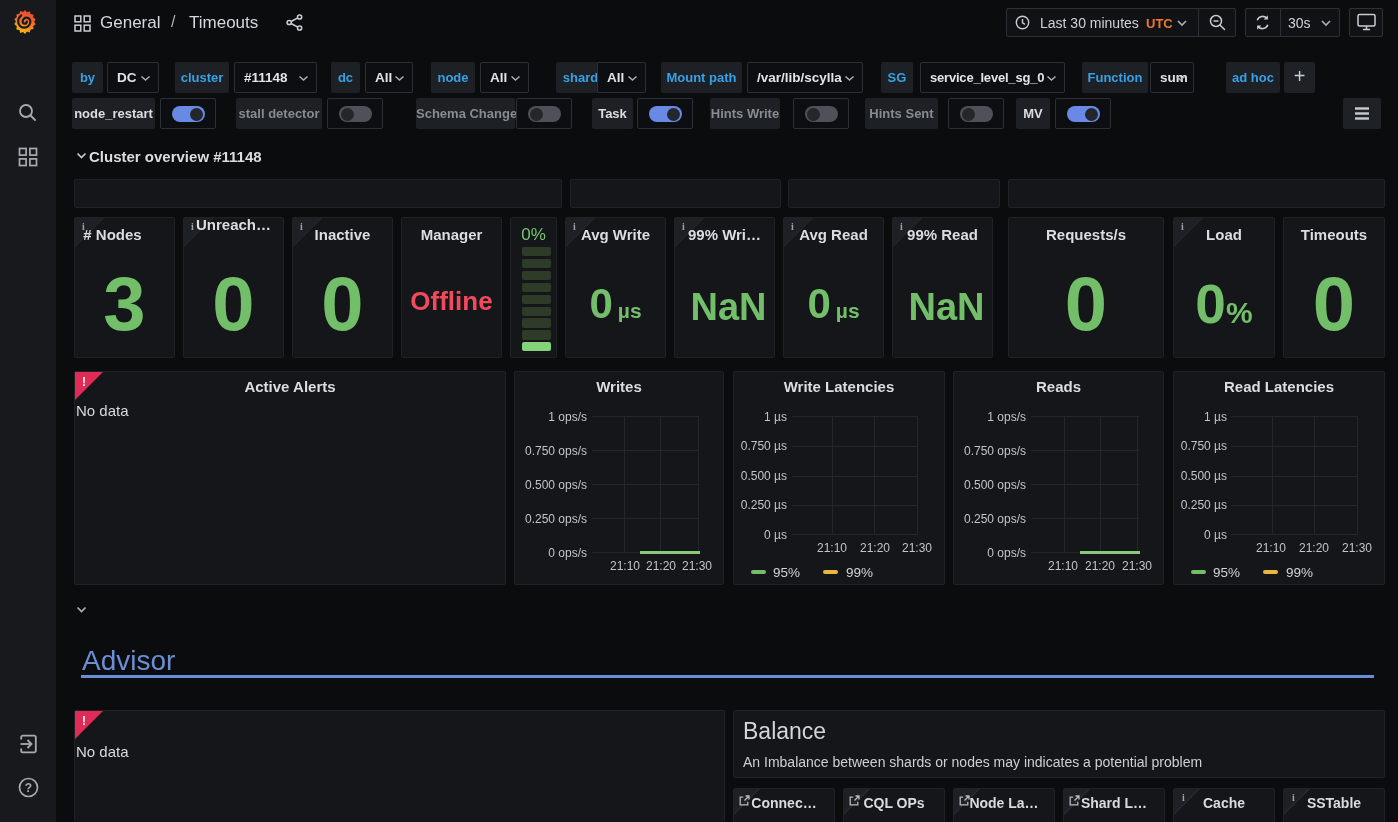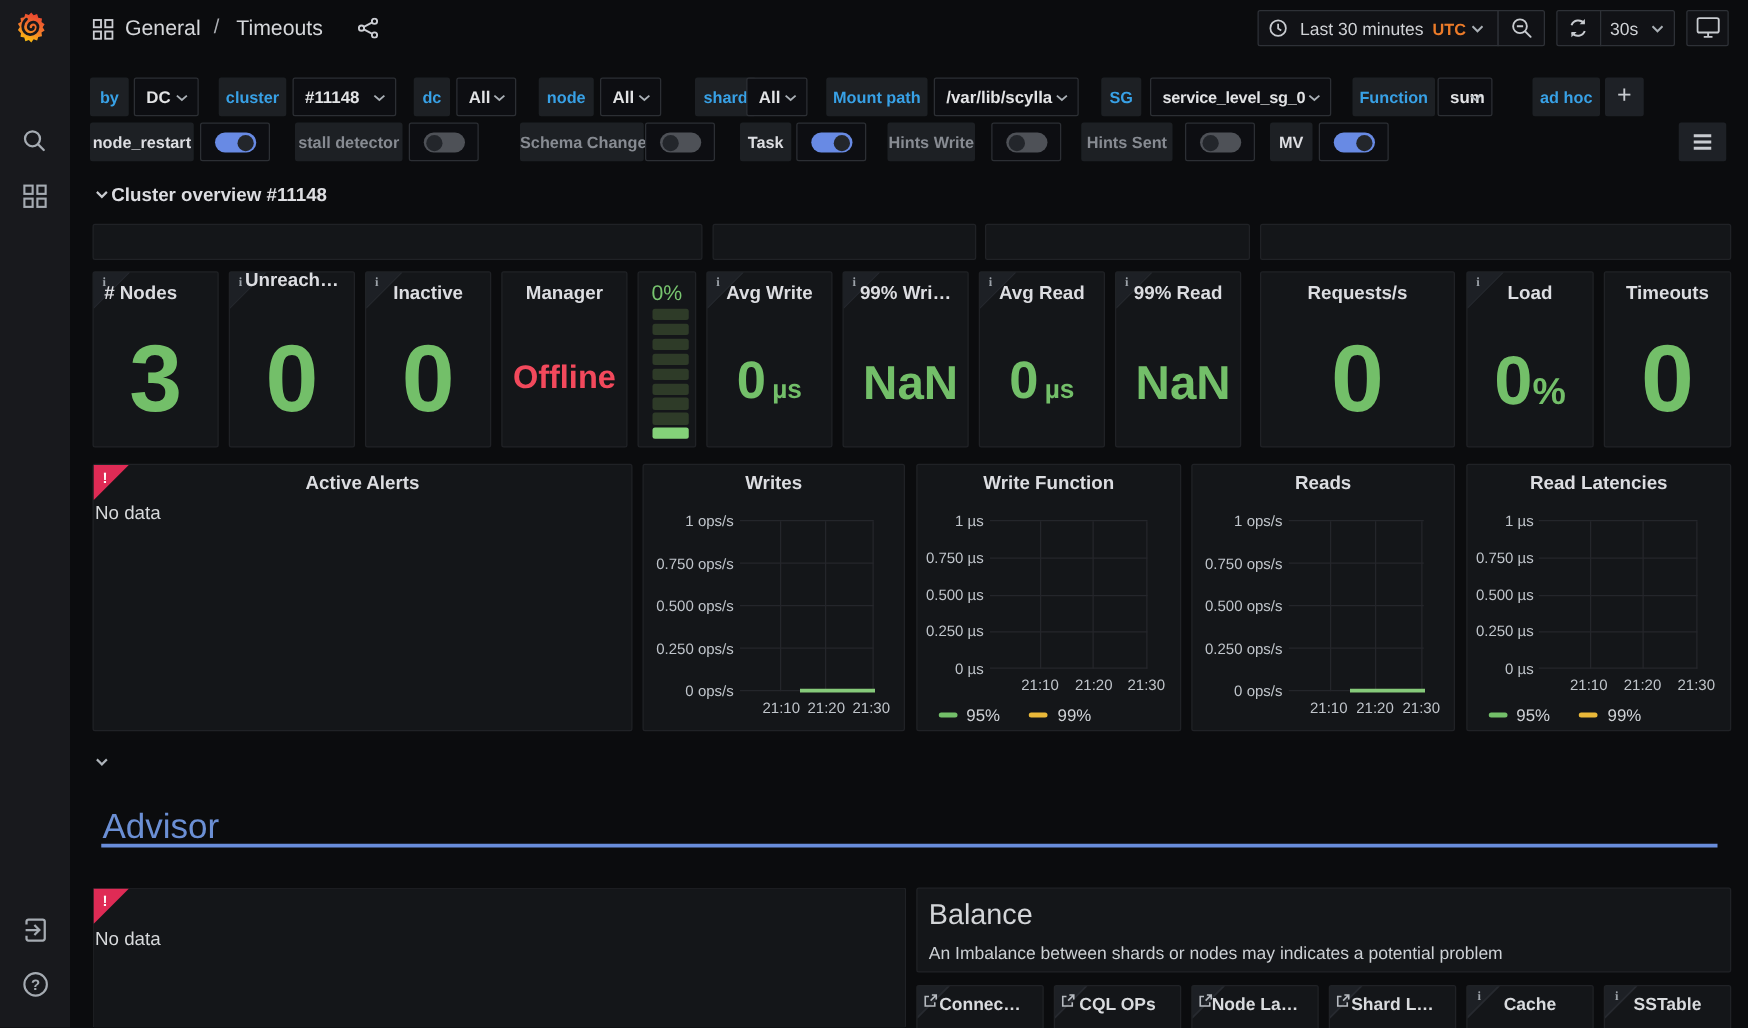--- a/index.html
+++ b/index.html
@@ -298,21 +298,21 @@
 <div class="ylab" style="left:497px;top:545.5px;width:90px">0 ops/s</div>
 <div class="hgrid" style="left:592px;top:552px;width:107px"></div>
 <div class="vgrid" style="left:624px;top:416.5px;height:136.0px"></div>
 <div class="vgrid" style="left:660px;top:416.5px;height:136.0px"></div>
 <div class="vgrid" style="left:698px;top:416.5px;height:136.0px"></div>
 <div class="xlab" style="left:600px;top:559px;width:50px">21:10</div>
 <div class="xlab" style="left:636px;top:559px;width:50px">21:20</div>
 <div class="xlab" style="left:672px;top:559px;width:50px">21:30</div>
 <div class="a" style="left:640px;top:551px;width:60px;height:3px;background:#86ca7a"></div>
 <div class="panel" style="left:733px;top:371px;width:212px;height:214px"></div>
-<div class="ptitle" style="left:733px;top:378px;width:212px">Write Function</div>
+<div class="ptitle" style="left:733px;top:378px;width:212px">Write Latencies</div>
 <div class="ylab" style="left:697px;top:409.5px;width:90px">1 µs</div>
 <div class="hgrid" style="left:792px;top:416px;width:126px"></div>
 <div class="ylab" style="left:697px;top:439px;width:90px">0.750 µs</div>
 <div class="hgrid" style="left:792px;top:446px;width:126px"></div>
 <div class="ylab" style="left:697px;top:468.5px;width:90px">0.500 µs</div>
 <div class="hgrid" style="left:792px;top:476px;width:126px"></div>
 <div class="ylab" style="left:697px;top:498px;width:90px">0.250 µs</div>
 <div class="hgrid" style="left:792px;top:505px;width:126px"></div>
 <div class="ylab" style="left:697px;top:527.5px;width:90px">0 µs</div>
 <div class="hgrid" style="left:792px;top:534px;width:126px"></div>

